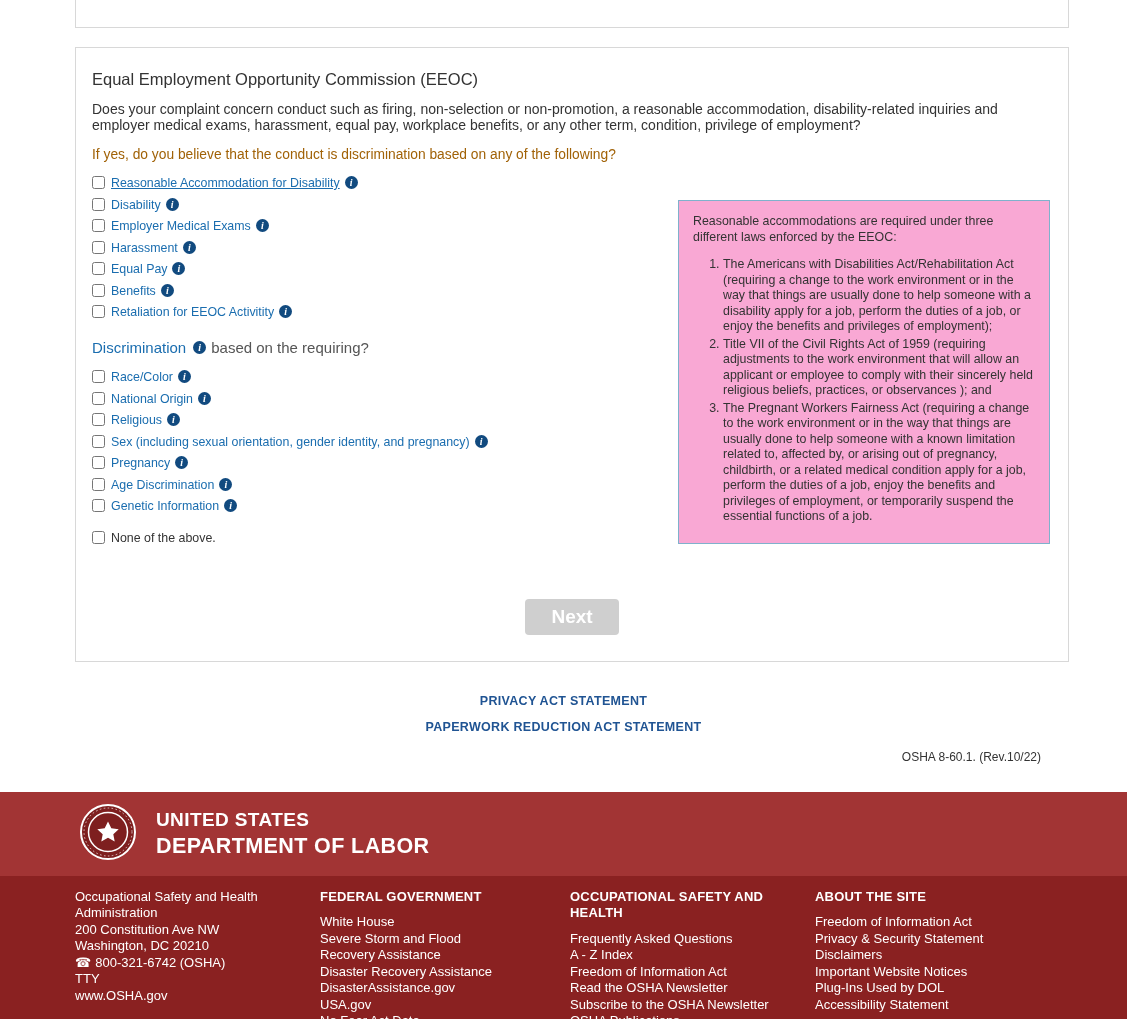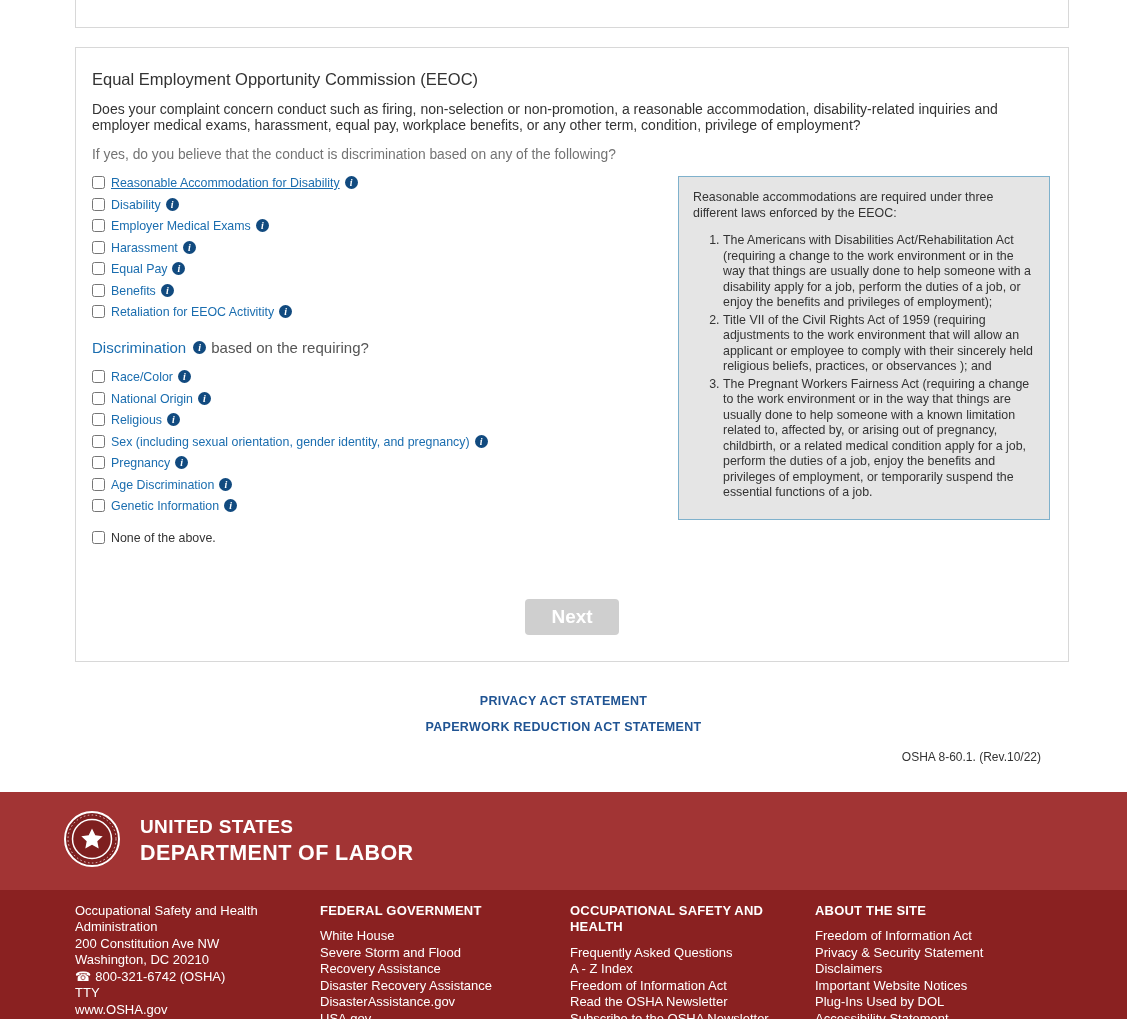--- a/index.html
+++ b/index.html
@@ -32,21 +32,21 @@
   }
   .eeoc-intro {
     font-size:14px;
     line-height:16px;
     color:#333;
     margin:0 0 14px 0;
     max-width:945px;
   }
   .eeoc-question {
     font-size:13.8px;
-    color:#737373;
+    color:#a16207;
     margin:0 0 14px 0;
   }
   .columns {
     display:flex;
     align-items:flex-start;
   }
   .left-col { width:548px; }
   .opt-row {
     display:flex;
     align-items:flex-start;
@@ -87,26 +87,27 @@
     display:flex;
     align-items:center;
   }
   .disc-heading .term { color:#1a6daf; margin-right:2px; }
   .disc-heading .rest { margin-left:5px; }
   .none-row { margin-top:18px; }
   .info-box {
     width:372px;
     margin-left:auto;
     margin-right:2px;
-    background:#e5e5e5;
+    background:#f9a8d4;
     border:1px solid #7fb1cc;
     padding:13px 14px 16px 14px;
     font-size:12.4px;
     line-height:15.5px;
     color:#333;
+    margin-top:24px;
   }
   .info-box p { margin:0; }
   .info-box ol { margin:12px 0 0 0; padding-left:30px; }
   .info-box li { margin-bottom:2px; }
   .next-row {
     text-align:center;
     margin-top:46px;
   }
   .next-btn {
     background:#cfcfcf;
@@ -138,24 +139,24 @@
     margin-left:75px;
     text-align:right;
     font-size:12px;
     color:#333;
     margin-top:16px;
     margin-bottom:28px;
   }
   
   .footer-band1 {
     background:#a23434;
-    height:98px;
+    height:84px;
     display:flex;
     align-items:center;
-    padding-left:64px;
+    padding-left:80px;
   }
   .seal-wrap { flex:0 0 auto; margin-right:20px; }
   .agency-title { color:#fff; }
   .agency-line1 {
     font-size:19px;
     font-weight:bold;
     letter-spacing:0.4px;
     margin-bottom:3px;
   }
   .agency-line2 {

